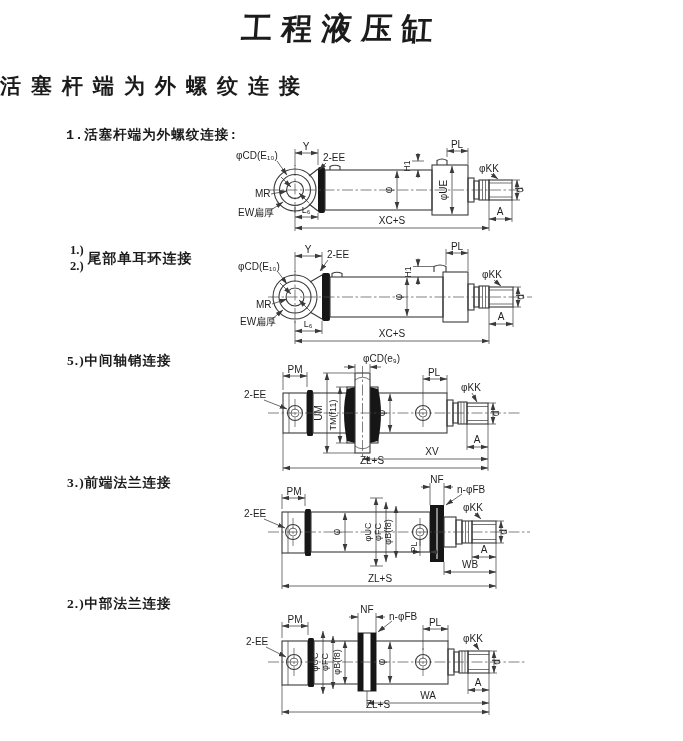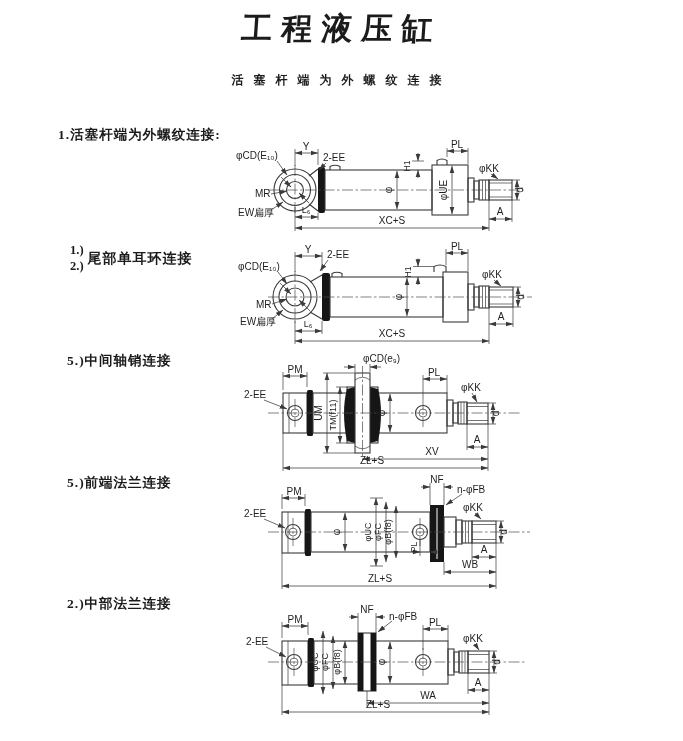--- a/index.html
+++ b/index.html
@@ -1,21 +1,21 @@
 <!DOCTYPE html>
 <html><head>
 <meta charset="utf-8">
 <style>
   html,body{margin:0;padding:0;background:#e8e8e8;}
   .page{position:relative;width:683px;height:741px;background:#ffffff;overflow:hidden;
         font-family:"Liberation Serif",serif;color:#1b1b1b;}
   .title{position:absolute;top:8px;left:0;width:100%;text-align:center;
          font-size:31px;font-weight:bold;letter-spacing:9px;transform:skewX(-4deg);}
-  .subtitle{position:absolute;top:72px;left:0;width:100%;text-align:center;
-            font-size:12px;font-weight:bold;letter-spacing:10px;}
+  .subtitle{position:absolute;top:72px;left:0;width:100%;
+            font-size:21px;font-weight:bold;letter-spacing:10px;}
   .sec{position:absolute;font-size:13.5px;font-weight:600;letter-spacing:1px;white-space:nowrap;}
   .sec2{display:flex;align-items:center;gap:4px;}
   .sec2 .nums{display:flex;flex-direction:column;font-size:12.5px;line-height:1.25;letter-spacing:0;}
   .s2label{font-size:14px;}
   svg{position:absolute;left:0;top:0;}
   .ln{fill:none;stroke:#3a3a3a;stroke-width:1.1;}
   .lt{fill:none;stroke:#3a3a3a;stroke-width:0.7;}
   .bk{fill:#161616;stroke:none;}
   .wt{fill:#ffffff;stroke:#3a3a3a;stroke-width:1.1;}
   .cl{fill:none;stroke:#4a4a4a;stroke-width:0.7;stroke-dasharray:11 2.5 2.5 2.5;}
@@ -25,30 +25,30 @@
   text.ds{font-size:8.5px;}
 </style>
 </head>
 <body>
 
 <div class="page">
 
   <div class="title">工程液压缸</div>
   <div class="subtitle">活塞杆端为外螺纹连接</div>
 
-  <div class="sec" style="left:58px;top:126px;">1.活塞杆端为外螺纹连接:</div>
+  <div class="sec" style="left:66px;top:126px;font-family:Liberation Mono, monospace;">1.活塞杆端为外螺纹连接:</div>
   <div class="sec sec2" style="left:70px;top:243px;">
     <div class="nums">
       <span>1.)</span>
       <span>2.)</span>
     </div>
     <span class="s2label">尾部单耳环连接</span>
   </div>
   <div class="sec" style="left:67px;top:352px;">5.)中间轴销连接</div>
-  <div class="sec" style="left:67px;top:474px;">5.)前端法兰连接</div>
+  <div class="sec" style="left:67px;top:474px;">3.)前端法兰连接</div>
   <div class="sec" style="left:67px;top:595px;">2.)中部法兰连接</div>
 
   <svg width="683" height="741" viewBox="0 0 683 741">
     <defs>
       <marker id="ma" markerWidth="9" markerHeight="7" refX="7.3" refY="3.2" orient="auto-start-reverse" markerUnits="userSpaceOnUse">
         <path d="M0,0.8 L7.5,3.2 L0,5.6 Z" fill="#3a3a3a"></path>
       </marker>
     </defs>
 
     <g>

